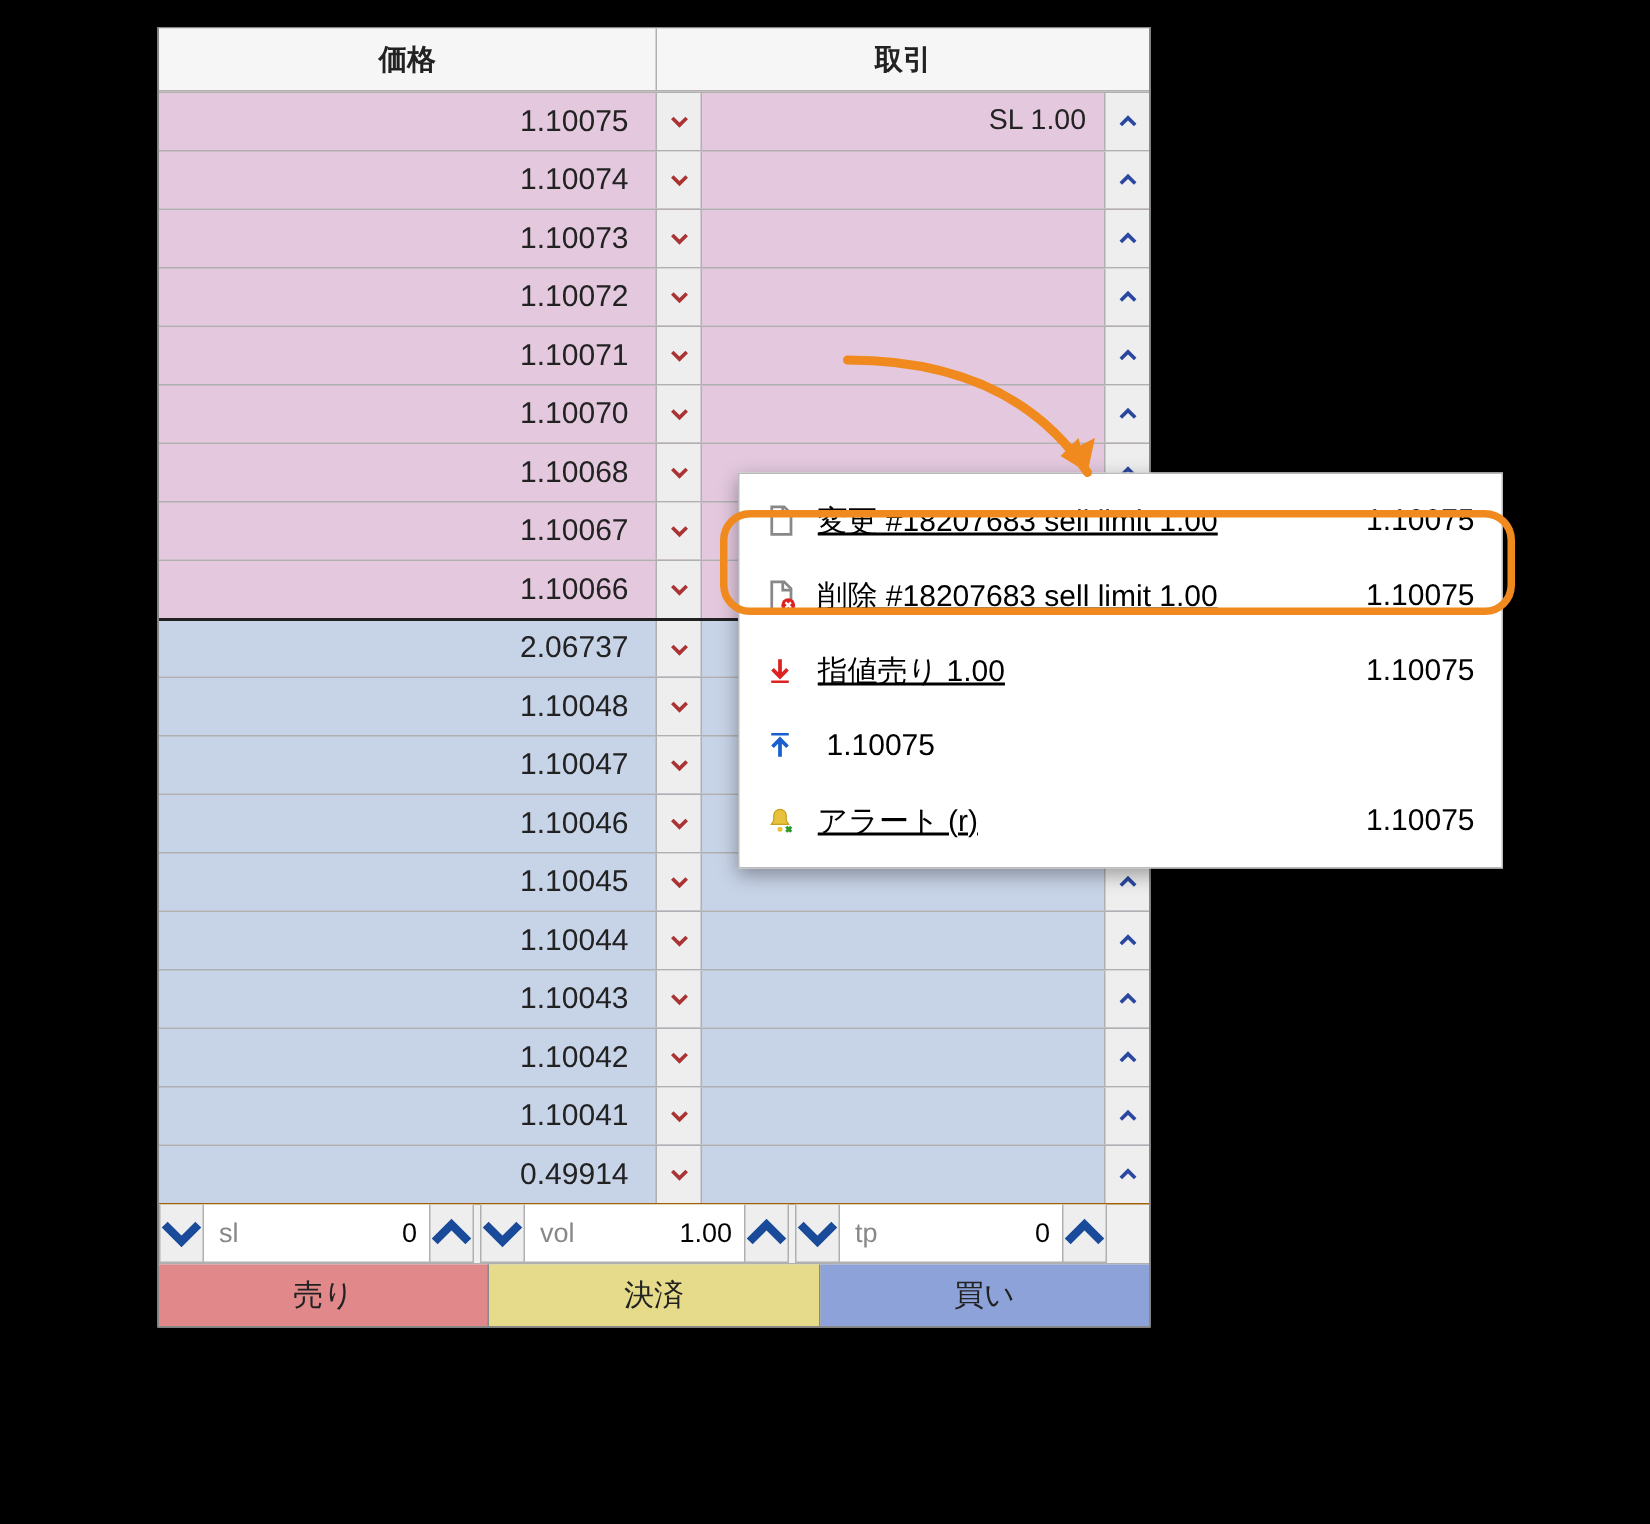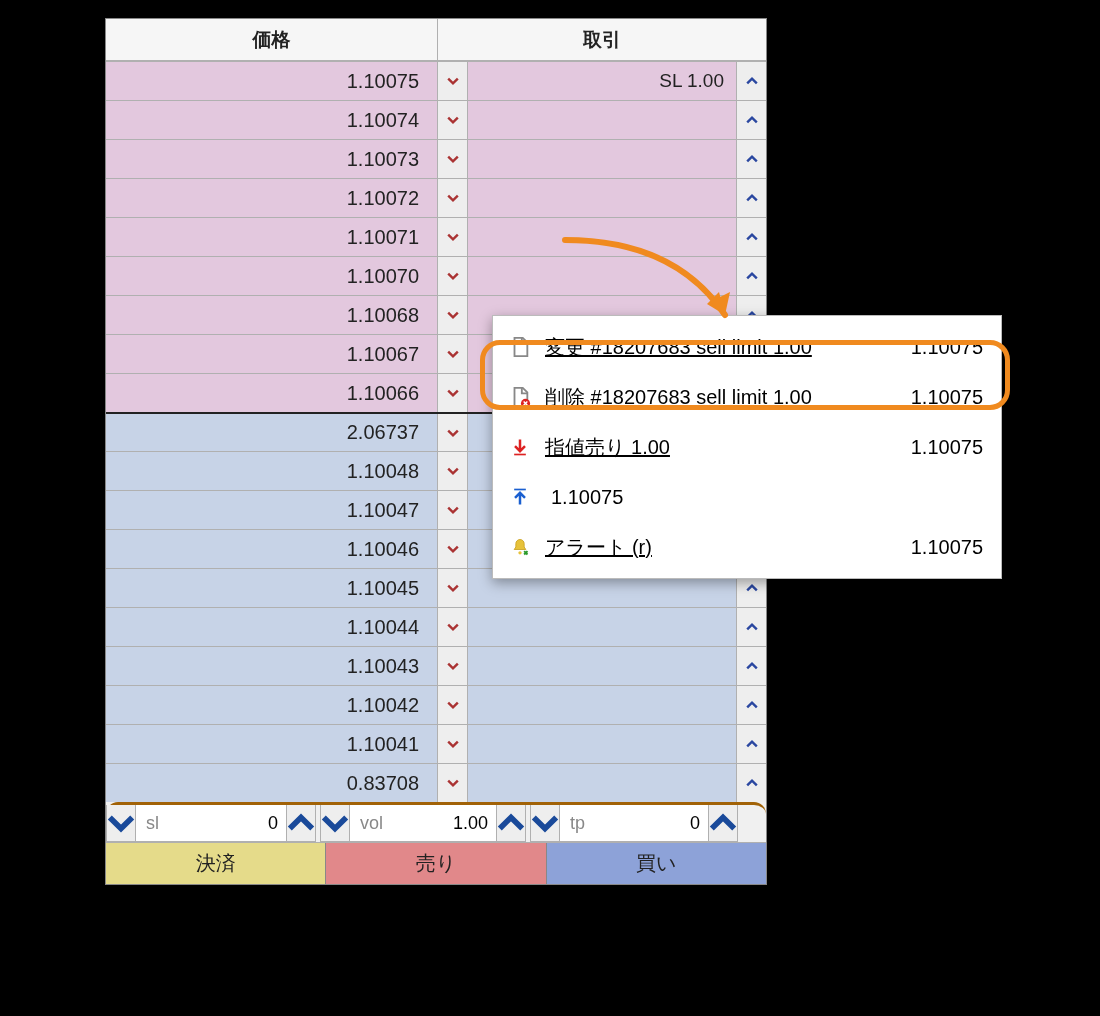--- a/index.html
+++ b/index.html
@@ -101,22 +101,21 @@
     display: flex;
     align-items: center;
     justify-content: flex-end;
     padding-right: 12px;
     font-size: 19px;
     color: #222;
   }
   .stepper-row {
     display: flex;
     height: 40px;
-    border-top: 3px solid #a16207;
-    border-radius: 12px;
+    border-top: 1px solid #a16207;
   }
   .stepper {
     display: flex;
     align-items: stretch;
     margin-right: 4px;
   }
   .stepper:first-child { margin-left: 0; }
   .stepper:last-child { margin-right: 0; }
   .stepper-btn {
     width: 30px;
@@ -479,21 +478,21 @@
           </svg>
         </div>
         <div class="trade-cell"></div>
         <div class="chev">
           <svg viewBox="0 0 10 10">
             <path d="M1 7 L5 3 L9 7" fill="none" stroke="#2a47a0" stroke-width="2"></path>
           </svg>
         </div>
       </div>
       <div class="row blue">
-        <div class="price-cell">0.83708</div>
+        <div class="price-cell">0.49914</div>
         <div class="chev left">
           <svg viewBox="0 0 10 10">
             <path d="M1 3 L5 7 L9 3" fill="none" stroke="#a33" stroke-width="2"></path>
           </svg>
         </div>
         <div class="trade-cell"></div>
         <div class="chev">
           <svg viewBox="0 0 10 10">
             <path d="M1 7 L5 3 L9 7" fill="none" stroke="#2a47a0" stroke-width="2"></path>
           </svg>
@@ -546,22 +545,22 @@
       </div>
       <div class="stepper-btn">
           <svg viewBox="0 0 10 10">
             <path d="M1 7 L5 3 L9 7" fill="none" stroke="#1a4a9a" stroke-width="2"></path>
           </svg>
         </div>
     </div>
   </div>
 
   <div class="actions-row">
+    <div class="action-btn sell">売り</div>
     <div class="action-btn close">決済</div>
-    <div class="action-btn sell">売り</div>
     <div class="action-btn buy">買い</div>
   </div>
 </div>
 
 <div class="ctxmenu" id="ctxmenu">
     <div class="ctx-item">
       <span class="ico">
         <svg width="22" height="22" viewBox="0 0 24 24">
           <path d="M6 2h9l5 5v15H6z" fill="none" stroke="#888" stroke-width="2"></path>
           <path d="M14 2v6h6" fill="none" stroke="#888" stroke-width="2"></path>

